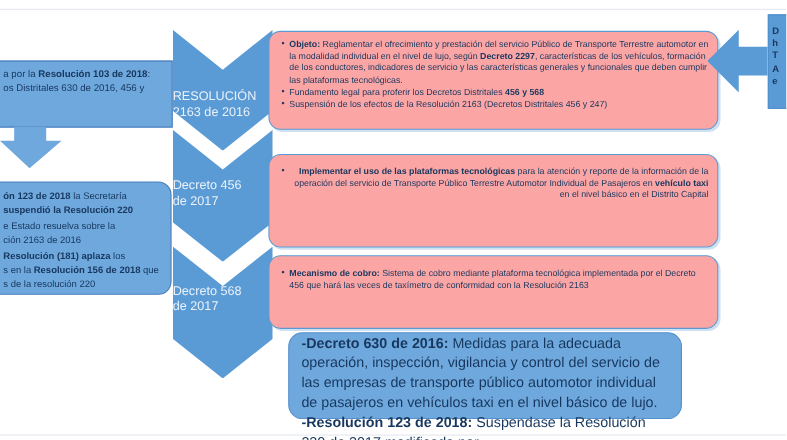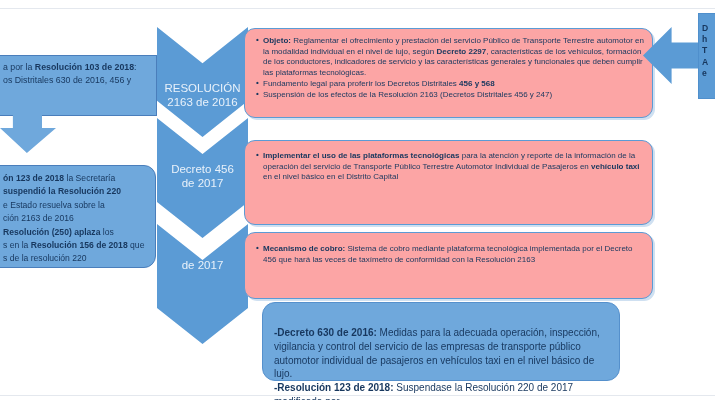--- a/index.html
+++ b/index.html
@@ -8,49 +8,49 @@
   .hr{position:absolute;left:0;width:715px;height:1px;background:#e4e8ee;}
   .b{font-weight:bold;}
 
   
   .fillbox{position:absolute;background:#6fa8dc;border:1.4px solid #4a7ebb;box-sizing:border-box;}
   .lt-box{left:-40px;top:55px;width:197px;height:61px;padding:5px 3px 4px 42px;
           font-size:8.8px;line-height:1.5;}
   .lm-box{left:-24px;top:165px;width:180px;height:103px;border-radius:12px;
           padding:6px 4px 4px 26px;font-size:8.6px;line-height:1.56;}
   .br-box{left:262px;top:302px;width:358px;height:79px;border-radius:13px;
-          padding:23px 11px;font-size:10px;line-height:1.38;border-color:#5590cc;}
+          padding:0 11px;font-size:13px;line-height:1.38;border-color:#5590cc;}
   .br-box p{margin:0;}
   .tr-box{left:698px;top:13px;width:34px;height:86px;padding:9px 0 0 3px;
           font-size:8.6px;font-weight:bold;line-height:1.3;border-color:#4f8fcc;background:#5b9bd5;}
 
   
   .down-arrow{position:absolute;left:0;top:115px;width:56px;height:38px;background:#6fa8dc;
       clip-path:polygon(23% 0,23% 34%,0 34%,48% 100%,100% 34%,75% 34%,75% 0);}
   .left-arrow{position:absolute;left:643px;top:27px;width:55px;height:57px;background:#5b9bd5;
       clip-path:polygon(0 50%,52% 0,52% 27%,100% 27%,100% 73%,52% 73%,52% 100%);}
 
   
   .chev{position:absolute;left:157px;width:91px;background:#5b9bd5;color:#e8f1fa;
-        text-align:center;font-size:11.5px;line-height:1.2;}
+        font-size:11.5px;line-height:1.2;}
   .chev1{top:27px;height:110px;clip-path:polygon(0 0,50% 33%,100% 0,100% 67%,50% 100%,0 67%);}
   .chev2{top:118px;height:120px;clip-path:polygon(0 0,50% 30%,100% 0,100% 70%,50% 100%,0 70%);}
   .chev3{top:224px;height:120px;clip-path:polygon(0 0,50% 30%,100% 0,100% 70%,50% 100%,0 70%);}
   .chev1 .lbl{padding-top:55px;}
   .chev2 .lbl{padding-top:45px;}
   .chev3 .lbl{padding-top:35px;}
 
   
   .whitebox{position:absolute;left:244px;width:409px;background:#fca5a5;border:1.4px solid #5b9bd5;
             border-radius:11px;box-sizing:border-box;box-shadow:2px 2px 0 #cfe0f1;}
   .wb1{top:28px;height:90px;}
   .wb2{top:140px;height:85px;}
   .wb3{top:232px;height:67px;}
   .bullets{margin:0;padding:7px 8px 4px 11px;list-style:none;font-size:8px;line-height:1.34;}
-  .wb2 .bullets{padding-top:10px;}
+  .wb2 .bullets{padding-top:10px;text-align:right;}
   .wb3 .bullets{padding-top:11px;}
   .bullets li{position:relative;padding-left:7px;}
   .bullets li::before{content:"\2022";position:absolute;left:0;top:-1px;font-weight:bold;}
 </style>
 </head>
 <body>
 
 <div class="stage">
 
   <div class="hr" style="top:8px;"></div>
@@ -61,39 +61,40 @@
     <div><span>os Distritales 630 de 2016, 456 y</span></div>
   </div>
 
   <div class="down-arrow"></div>
 
   <div class="fillbox lm-box">
     <div><span class="b">ón 123 de 2018</span><span> la Secretaría</span></div>
     <div><span class="b">suspendió la Resolución 220</span></div>
     <div><span>e Estado resuelva sobre la</span></div>
     <div><span>ción 2163 de 2016</span></div>
-    <div><span class="b">Resolución (250) aplaza</span><span> los</span></div>
+    <div><span class="b">Resolución (181) aplaza</span><span> los</span></div>
     <div><span>s en la </span><span class="b">Resolución 156 de 2018</span><span> que</span></div>
     <div><span>s de la resolución 220</span></div>
   </div>
 
   <div class="chev chev1">
     <div class="lbl">
       <div>RESOLUCIÓN</div>
       <div>2163 de 2016</div>
     </div>
   </div>
   <div class="chev chev2">
     <div class="lbl">
       <div>Decreto 456</div>
       <div>de 2017</div>
     </div>
   </div>
   <div class="chev chev3">
     <div class="lbl">
+      <div>Decreto 568</div>
       <div>de 2017</div>
     </div>
   </div>
 
   <div class="whitebox wb1">
     <ul class="bullets">
       <li><span class="b">Objeto:</span><span> Reglamentar el ofrecimiento y prestación del servicio Público de Transporte Terrestre automotor en la modalidad individual en el nivel de lujo, según </span><span class="b">Decreto 2297</span><span>, características de los vehículos, formación de los conductores, indicadores de servicio y las características generales y funcionales que deben cumplir las plataformas tecnológicas.</span></li>
       <li><span>Fundamento legal para proferir los Decretos Distritales </span><span class="b">456 y 568</span></li>
       <li><span>Suspensión de los efectos de la Resolución 2163 (Decretos Distritales 456 y 247)</span></li>
     </ul>

